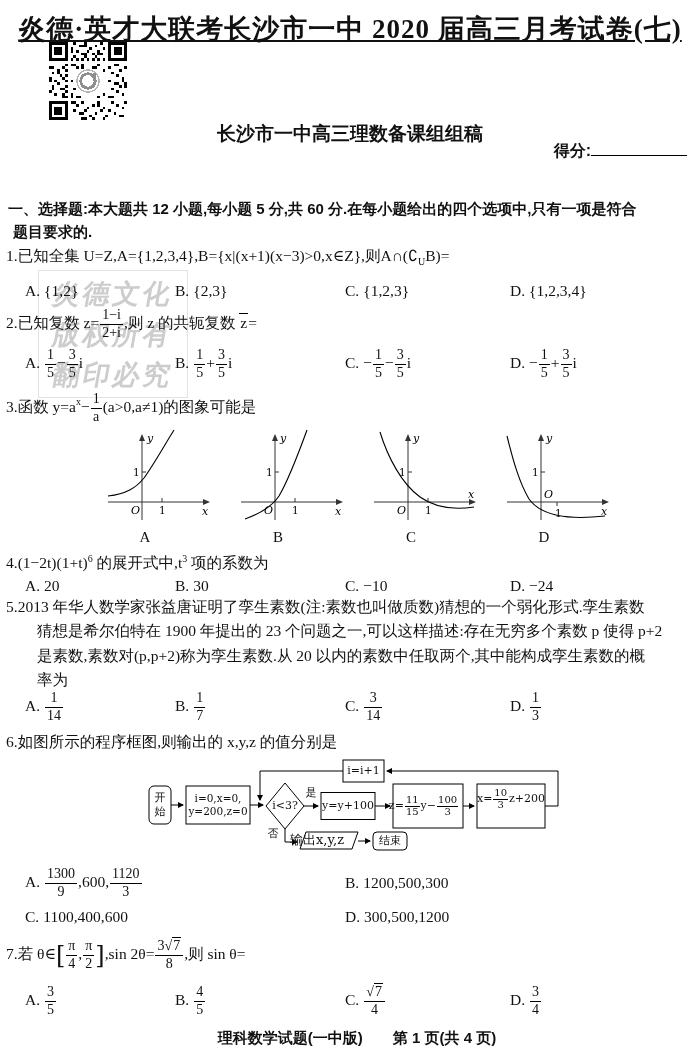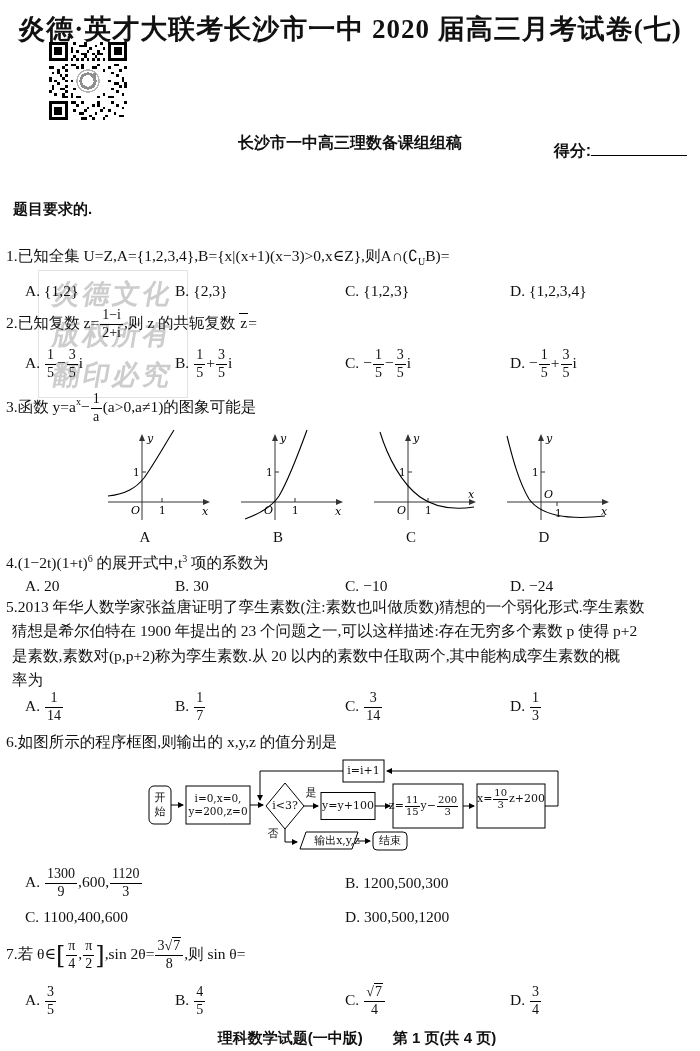--- a/index.html
+++ b/index.html
@@ -4,41 +4,41 @@
 <style>
   * { box-sizing: border-box; margin: 0; padding: 0; }
   html,body { background:#888; }
   .page {
     position: relative; width: 700px; height: 1051px; margin: 0 auto;
     background: #fff; color: #111; overflow: hidden;
     font-family: "Liberation Serif", "DejaVu Serif", serif; font-size: 15.5px;
   }
   .abs { position: absolute; z-index: 1; }
   
-  .exam-title { left:0; right:0; top:11px; text-align:center; font-size:27px; font-weight:bold; letter-spacing:1px; }
+  .exam-title { left:0; right:0; top:11px; text-align:center; font-size:27px; font-weight:bold; letter-spacing:1px;text-decoration:underline; }
   .qr { left:48px; top:42px; }
   .subject-title { left:0; right:0; top:60px; text-align:center; font-size:34px; font-weight:bold; font-family:"Liberation Sans",sans-serif; }
-  .subtitle { left:0; right:0; top:121px; text-align:center; font-size:16px; font-weight:bold; font-family:"Liberation Sans",sans-serif;margin-top:12px; }
+  .subtitle { left:0; right:0; top:121px; text-align:center; font-size:19px; font-weight:bold; font-family:"Liberation Sans",sans-serif; }
   .score { top:141px; right:13px; font-size:16px; font-weight:bold; font-family:"Liberation Sans",sans-serif; }
   .score-line { display:inline-block; width:96px; height:15px; border-bottom:1.5px solid #000; }
   
   .watermark {
     position:absolute; z-index:0; left:38px; top:270px; width:150px; height:128px;
     border:1px solid #e3e3e3; display:flex; flex-direction:column; justify-content:space-between;
     align-items:center; padding:5px 0 4px 0; color:#cdcdcd; font-size:27px; font-weight:bold;
     font-family:"Liberation Sans",sans-serif; letter-spacing:3px;
   }
   .watermark span { transform: skewX(-10deg); white-space:nowrap; }
   
   .instr { left:8px; right:4px; font-family:"Liberation Sans",sans-serif; font-weight:bold; font-size:15px; line-height:23px; }
   .instr .cont { margin-left:5px; }
   
   .stem { left:6px; right:4px; line-height:21px; }
   .para { left:6px; right:4px; line-height:24.4px; }
-  .para .cont { margin-left:6px; }
+  .para .cont { margin-left:31px; }
   
   .opts { left:25px; right:0; display:grid; grid-template-columns:150px 170px 165px auto; align-items:center; min-height:24px; }
   .opts2 { left:25px; right:0; display:grid; grid-template-columns:320px auto; row-gap:8px; align-items:center; }
   .opt { white-space:nowrap; }
   .olab { margin-right:4px; }
   
   .frac { display:inline-flex; flex-direction:column; text-align:center; vertical-align:middle; line-height:1.18; margin:0 1px; font-size:14px; }
   .frac > .num { border-bottom:1px solid #000; padding:0 2px; }
   .frac > .den { padding:0 2px; }
   sup { font-size:10px; vertical-align:super; line-height:0; }
@@ -203,20 +203,21 @@
     <rect x="16.4" y="11.6" width="1.1" height="3" fill="#8f8f8f"></rect>
   </svg>
 
   <div class="abs subtitle">长沙市一中高三理数备课组组稿</div>
 
   <div class="abs score">
     <span>得分:</span><span class="score-line"></span>
   </div>
 
   <div class="abs instr" style="top:197px">
+    <div>一、选择题:本大题共 12 小题,每小题 5 分,共 60 分.在每小题给出的四个选项中,只有一项是符合</div>
     <div class="cont">题目要求的.</div>
   </div>
 
   <div class="abs stem" style="top:245px">1.已知全集 U=Z,A={1,2,3,4},B={x|(x+1)(x−3)&gt;0,x∈Z},则A∩(∁<sub>U</sub>B)=</div>
   <div class="abs opts" style="top:279px">
     <span class="opt"><span class="olab">A.</span><span>{1,2}</span></span>
     <span class="opt"><span class="olab">B.</span><span>{2,3}</span></span>
     <span class="opt"><span class="olab">C.</span><span>{1,2,3}</span></span>
     <span class="opt"><span class="olab">D.</span><span>{1,2,3,4}</span></span>
   </div>
@@ -399,28 +400,28 @@
     </div>
     <div class="fcl" style="left:119px;top:42px;width:42px;height:20px">i&lt;3?</div>
     <div class="fcl cjk-s" style="left:159px;top:32px;width:14px;height:14px">是</div>
     <div class="fcl cjk-s" style="left:121px;top:73px;width:14px;height:14px">否</div>
     <div class="fcl" style="left:198px;top:6px;width:41px;height:22px">i=i+1</div>
     <div class="fcl" style="left:176px;top:38px;width:54px;height:27px">y=y+100</div>
     <div class="fcl" style="left:248px;top:30px;width:62px;height:44px">z=<span class="frac">
           <span class="num">11</span>
           <span class="den">15</span>
         </span>y−<span class="frac">
-          <span class="num">200</span>
+          <span class="num">100</span>
           <span class="den">3</span>
         </span></div>
     <div class="fcl" style="left:332px;top:30px;width:68px;height:30px">x=<span class="frac">
           <span class="num">10</span>
           <span class="den">3</span>
         </span>z+200</div>
-    <div class="fcl" style="left:164px;top:78px;width:56px;height:17px;font-size:11px">输出x,y,z</div>
+    <div class="fcl" style="left:144px;top:78px;width:56px;height:17px;font-size:13px">输出x,y,z</div>
     <div class="fcl cjk-s" style="left:228px;top:78px;width:34px;height:18px">结束</div>
   </div>
 
   <div class="abs opts2" style="top:866px">
     <span class="opt"><span class="olab">A.</span><span><span class="frac">
             <span class="num">1300</span>
             <span class="den">9</span>
           </span>,600,<span class="frac">
             <span class="num">1120</span>
             <span class="den">3</span>

